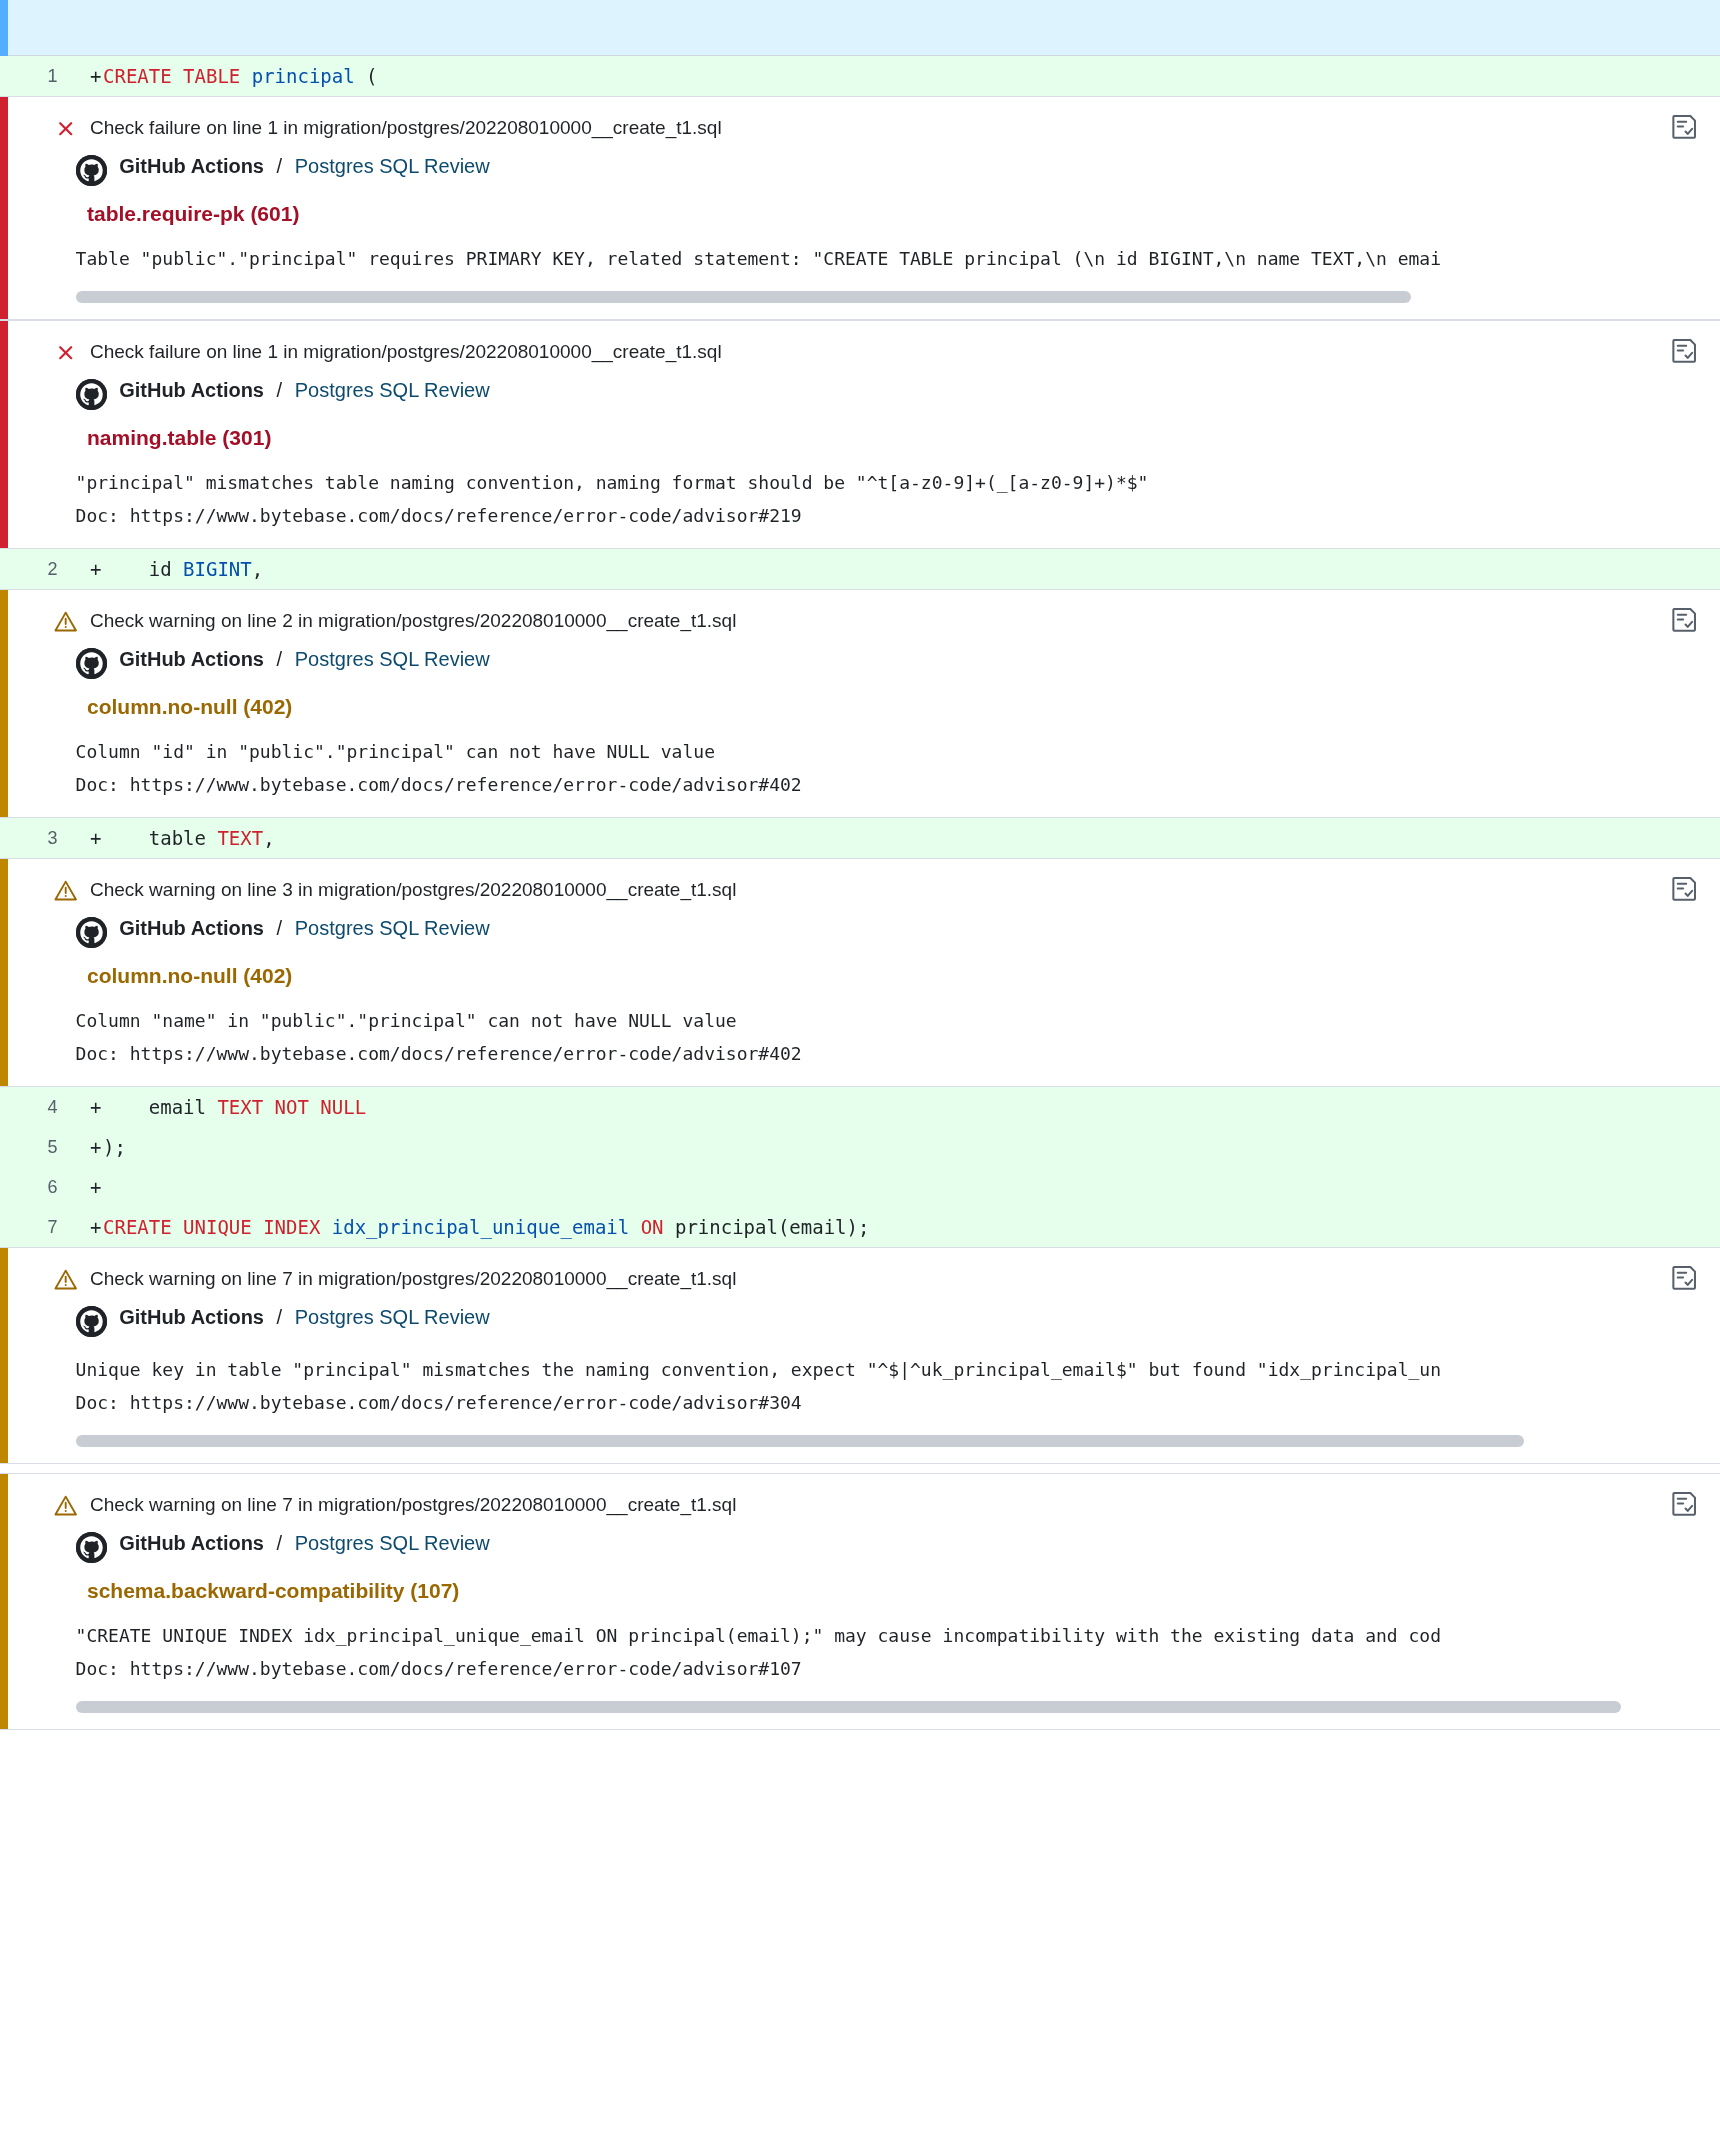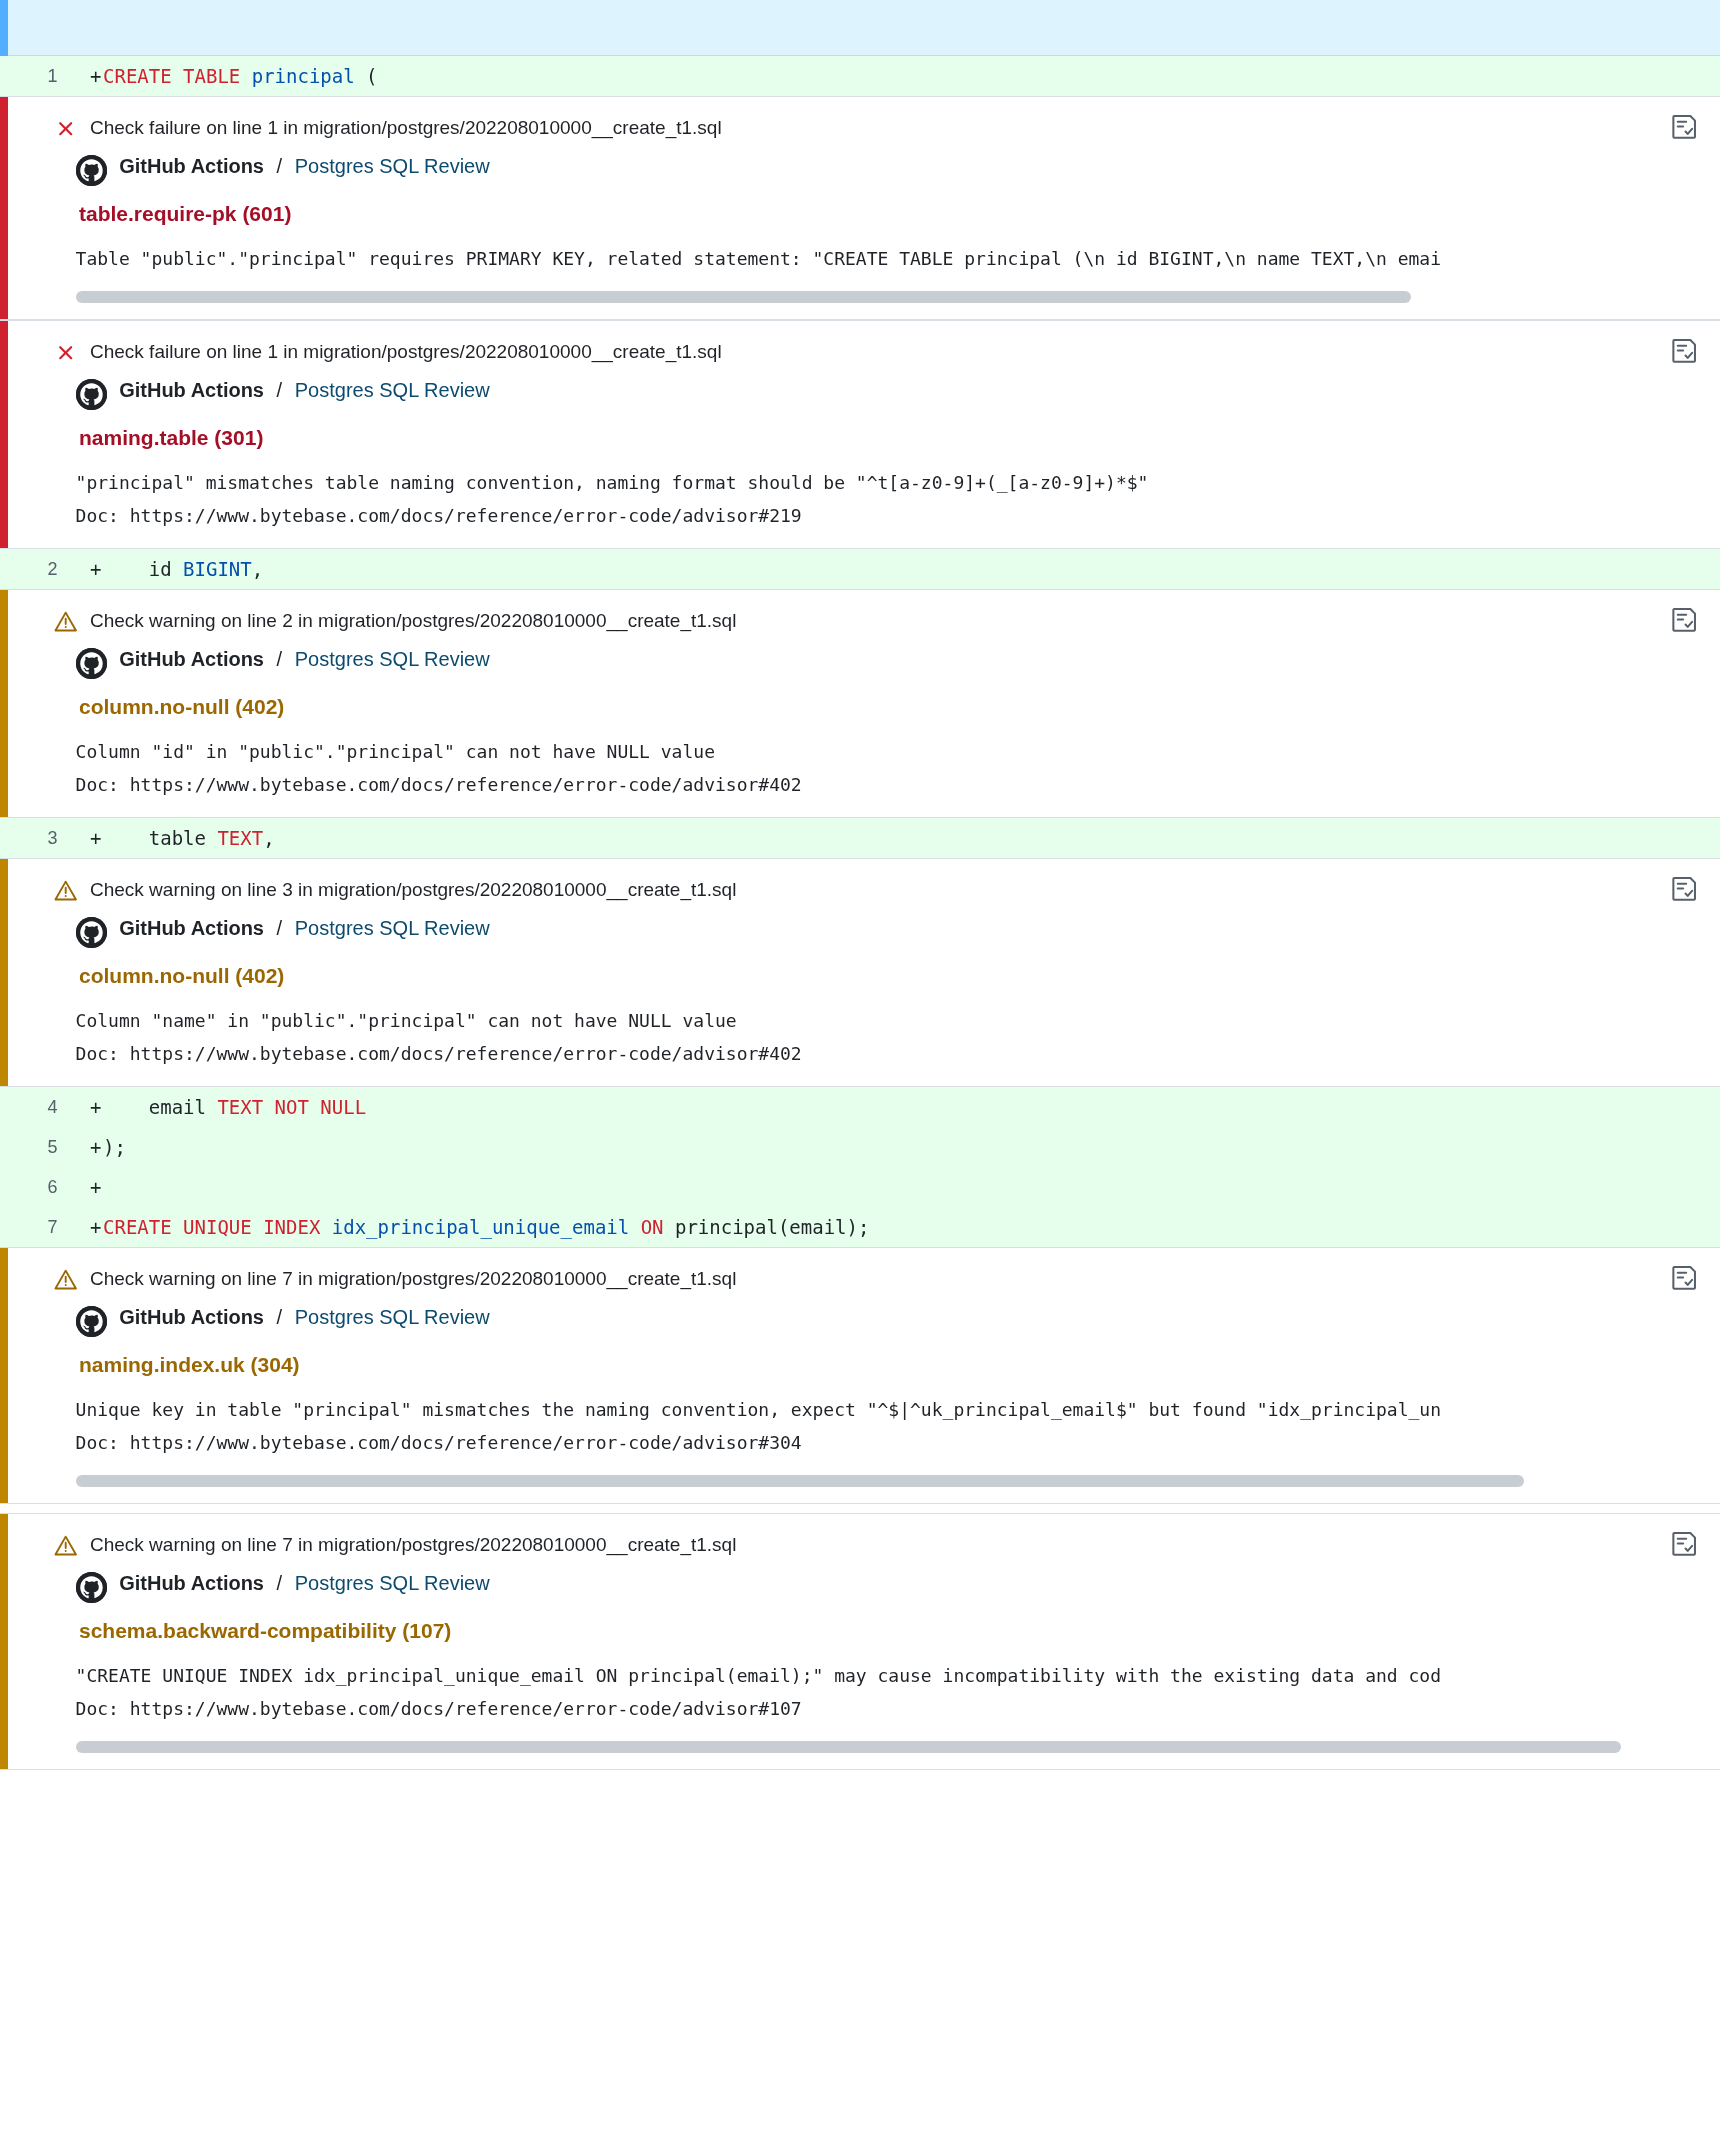--- a/index.html
+++ b/index.html
@@ -142,21 +142,21 @@
     color: #1f2328;
     font-weight: normal;
   }
   .actor-check {
     font-size: 20px;
     color: #0c4a6e;
     font-weight: normal;
   }
 
   .ann-rule {
-    margin-left: 25px;
+    margin-left: 33px;
     margin-bottom: 16px;
     font-size: 21px;
     font-weight: bold;
   }
   .ann-rule.error { color: #a40e26; }
   .ann-rule.warning { color: #9a6700; }
 
   .ann-body {
     margin-left: 21.6px;
     font-family: "DejaVu Sans Mono", monospace;
@@ -372,21 +372,20 @@
           <span class="actor-avatar">
             <svg viewBox="0 0 16 16" width="31" height="31" fill="#1f2328" aria-hidden="true">
               <circle cx="8" cy="8" r="8" fill="#1f2328"></circle>
               <path fill="#ffffff" d="M8 2.2c-3.2 0-5.8 2.6-5.8 5.8 0 2.57 1.66 4.74 3.97 5.5.29.06.4-.12.4-.28v-1.1c-1.62.35-1.96-.69-1.96-.69-.26-.68-.65-.86-.65-.86-.53-.36.04-.36.04-.36.58.04.89.6.89.6.52.89 1.37.63 1.7.48.05-.38.2-.63.37-.78-1.29-.15-2.65-.65-2.65-2.87 0-.64.23-1.16.6-1.56-.06-.15-.26-.75.06-1.55 0 0 .49-.16 1.6.6a5.6 5.6 0 011.46-.2c.5 0 1 .07 1.46.2 1.11-.76 1.6-.6 1.6-.6.32.8.12 1.4.06 1.55.37.4.6.92.6 1.56 0 2.23-1.37 2.72-2.66 2.86.21.18.4.54.4 1.09v1.61c0 .16.1.34.4.28A5.81 5.81 0 0013.8 8c0-3.2-2.6-5.8-5.8-5.8z"></path>
             </svg>
           </span>
           <span class="actor-name">GitHub Actions</span>
           <span class="actor-sep">/</span>
           <span class="actor-check">Postgres SQL Review</span>
         </div>
-        <div class="ann-rule warning">naming.index.uk (304)</div>
         <div class="ann-body"><div>Unique key in table "principal" mismatches the naming convention, expect "^$|^uk_principal_email$" but found "idx_principal_un</div><div>Doc: https://www.bytebase.com/docs/reference/error-code/advisor#304</div></div>
         <div class="hscroll">
           <div class="thumb" style="width: 90%;"></div>
         </div>
       </div>
       <div class="spacer-gap"></div>
       <div class="annotation warning">
         <span class="ann-corner-icon"><svg viewBox="0 0 16 16" width="27" height="27" fill="none" stroke="#57606a" stroke-width="1.2" aria-hidden="true">
             <path d="M2 1.8h9.5l2.7 2.7V14a.6.6 0 01-.6.6H2a.6.6 0 01-.6-.6V2.4A.6.6 0 012 1.8z"></path>
             <path d="M4 5.2h5M4 8h3.2" stroke-linecap="round"></path>

